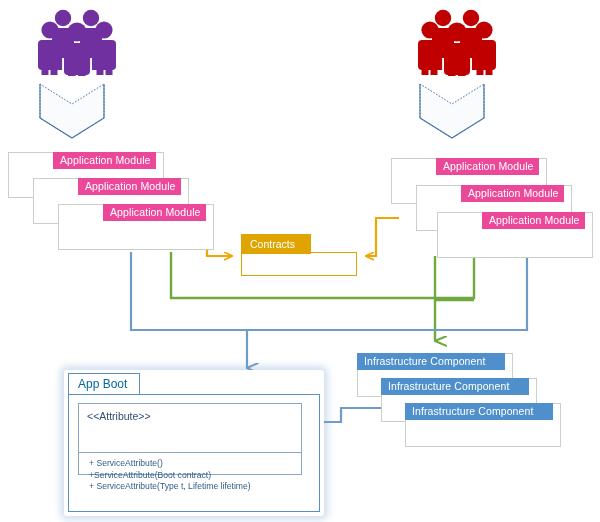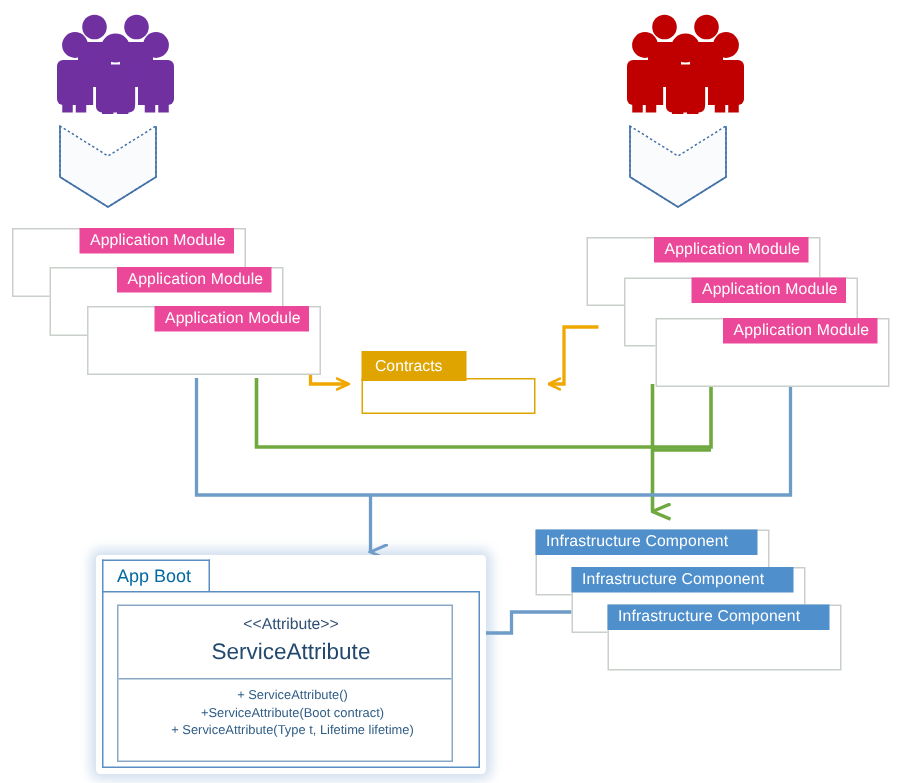--- a/index.html
+++ b/index.html
@@ -187,24 +187,23 @@
 
     <div class="card" style="left:405px;top:403px;width:156px;height:44px;"></div>
     <div class="card-hdr blu" style="left:405px;top:403px;width:148px;height:17px;">Infrastructure Component</div>
   </div>
 
   <div>
     <div class="pkg-glow" style="left:64px;top:370px;width:260px;height:146px;"></div>
     <div class="pkg-tab" style="left:68px;top:373px;width:72px;height:22px;">App Boot</div>
     <div class="pkg-body" style="left:68px;top:394px;width:252px;height:118px;"></div>
 
-    <div class="uml" style="left:78px;top:403px;width:224px;height:105px;text-align:center;">
+    <div class="uml" style="left:78px;top:403px;width:224px;height:72px;">
       <div class="uml-name" style="height:49px;">
         <div class="stereo">&lt;&lt;Attribute&gt;&gt;</div>
-        <div class="clsname">ServiceAttribute</div>
       </div>
       <div class="uml-ops" style="top:49px;height:50px;">
         <div class="op">+ ServiceAttribute()</div>
         <div class="op">+ServiceAttribute(Boot contract)</div>
         <div class="op">+ ServiceAttribute(Type t, Lifetime lifetime)</div>
       </div>
     </div>
   </div>
 
   <div class="lbl-hidden">Layered application architecture with ServiceAttribute</div>

